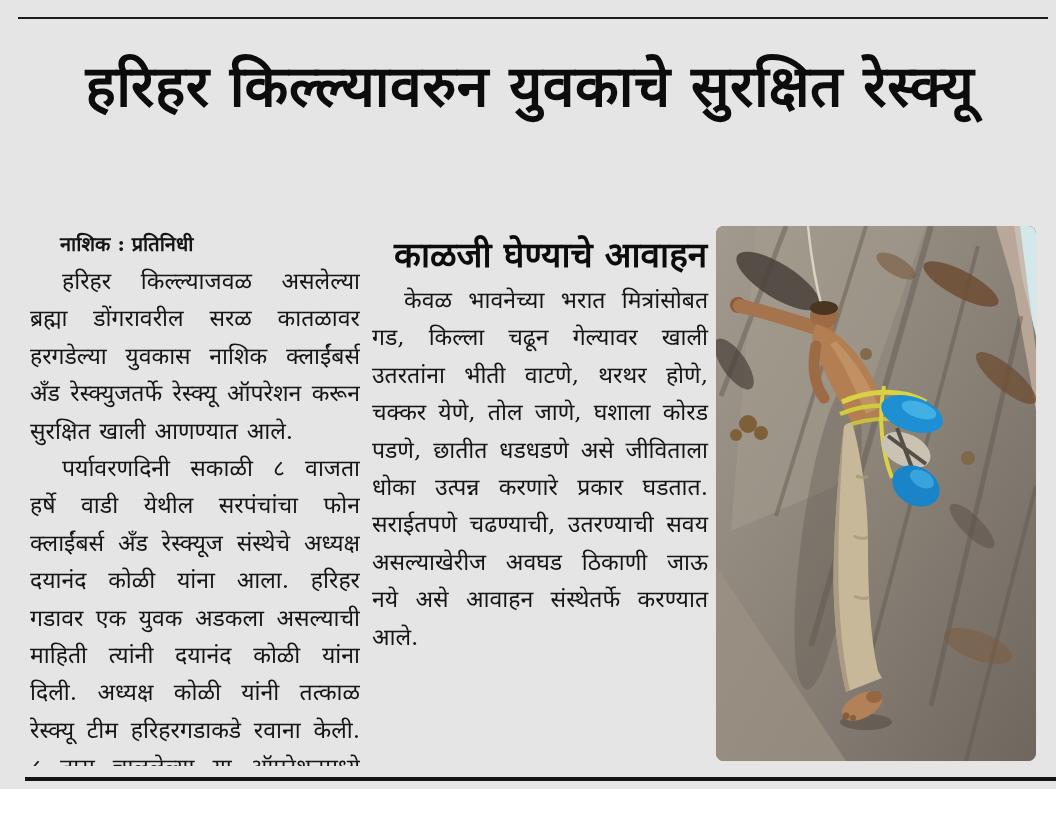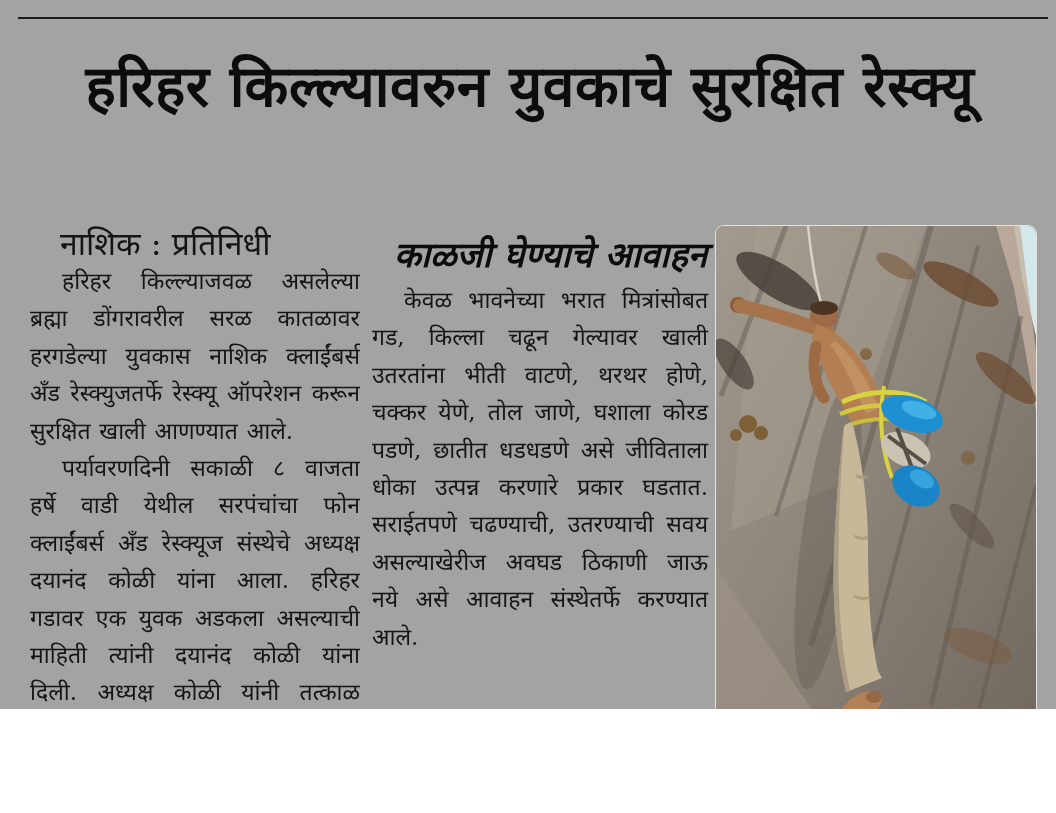--- a/index.html
+++ b/index.html
@@ -1,21 +1,21 @@
 <!DOCTYPE html>
 <html><head>
 <meta charset="utf-8">
 <style>
   * { margin: 0; padding: 0; box-sizing: border-box; }
   html, body { background: #ffffff; }
   .page {
     position: relative;
     width: 1056px;
-    height: 709px;
-    background: #a3a3a3;
+    height: 789px;
+    background: #e5e5e5;
     font-family: "DejaVu Serif", "Liberation Serif", serif;
     color: #151515;
     overflow: hidden;
   }
   .top-rule {
     position: absolute;
     left: 18px; top: 17px;
     width: 1030px; height: 2px;
     background: #1c1c1c;
   }
@@ -50,41 +50,40 @@
   .content {
     position: absolute;
     left: 30px; top: 226px;
     width: 1006px; height: 540px;
     display: grid;
     grid-template-columns: 330px 356px 320px;
   }
   .col { overflow: hidden; }
   .col2 { padding: 0 8px 0 12px; }
   .byline {
-    font-weight: 400;
-    font-size: 32px;
+    font-weight: 700;
+    font-size: 20px;
     line-height: 37px;
     text-indent: 30px;
   }
   .para {
     font-size: 23px;
     line-height: 37.4px;
     text-align: justify;
     text-indent: 32px;
     word-spacing: 1.5px;
   }
   .para.no-indent { text-indent: 0; }
   .section-heading {
     font-size: 35px;
     font-weight: 700;
     line-height: 46px;
     margin: 6px 4px 4px 22px;
     white-space: nowrap;
     color: #0c0c0c;
-    font-style: italic;
   }
   .photo {
     width: 320px; height: 535px;
     border-radius: 8px;
     overflow: hidden;
     background: #8d857b;
     box-shadow: 0 0 0 1px #e6e3de;
   }
   .photo svg { display: block; width: 100%; height: 100%; }
   .bottom-rule {

